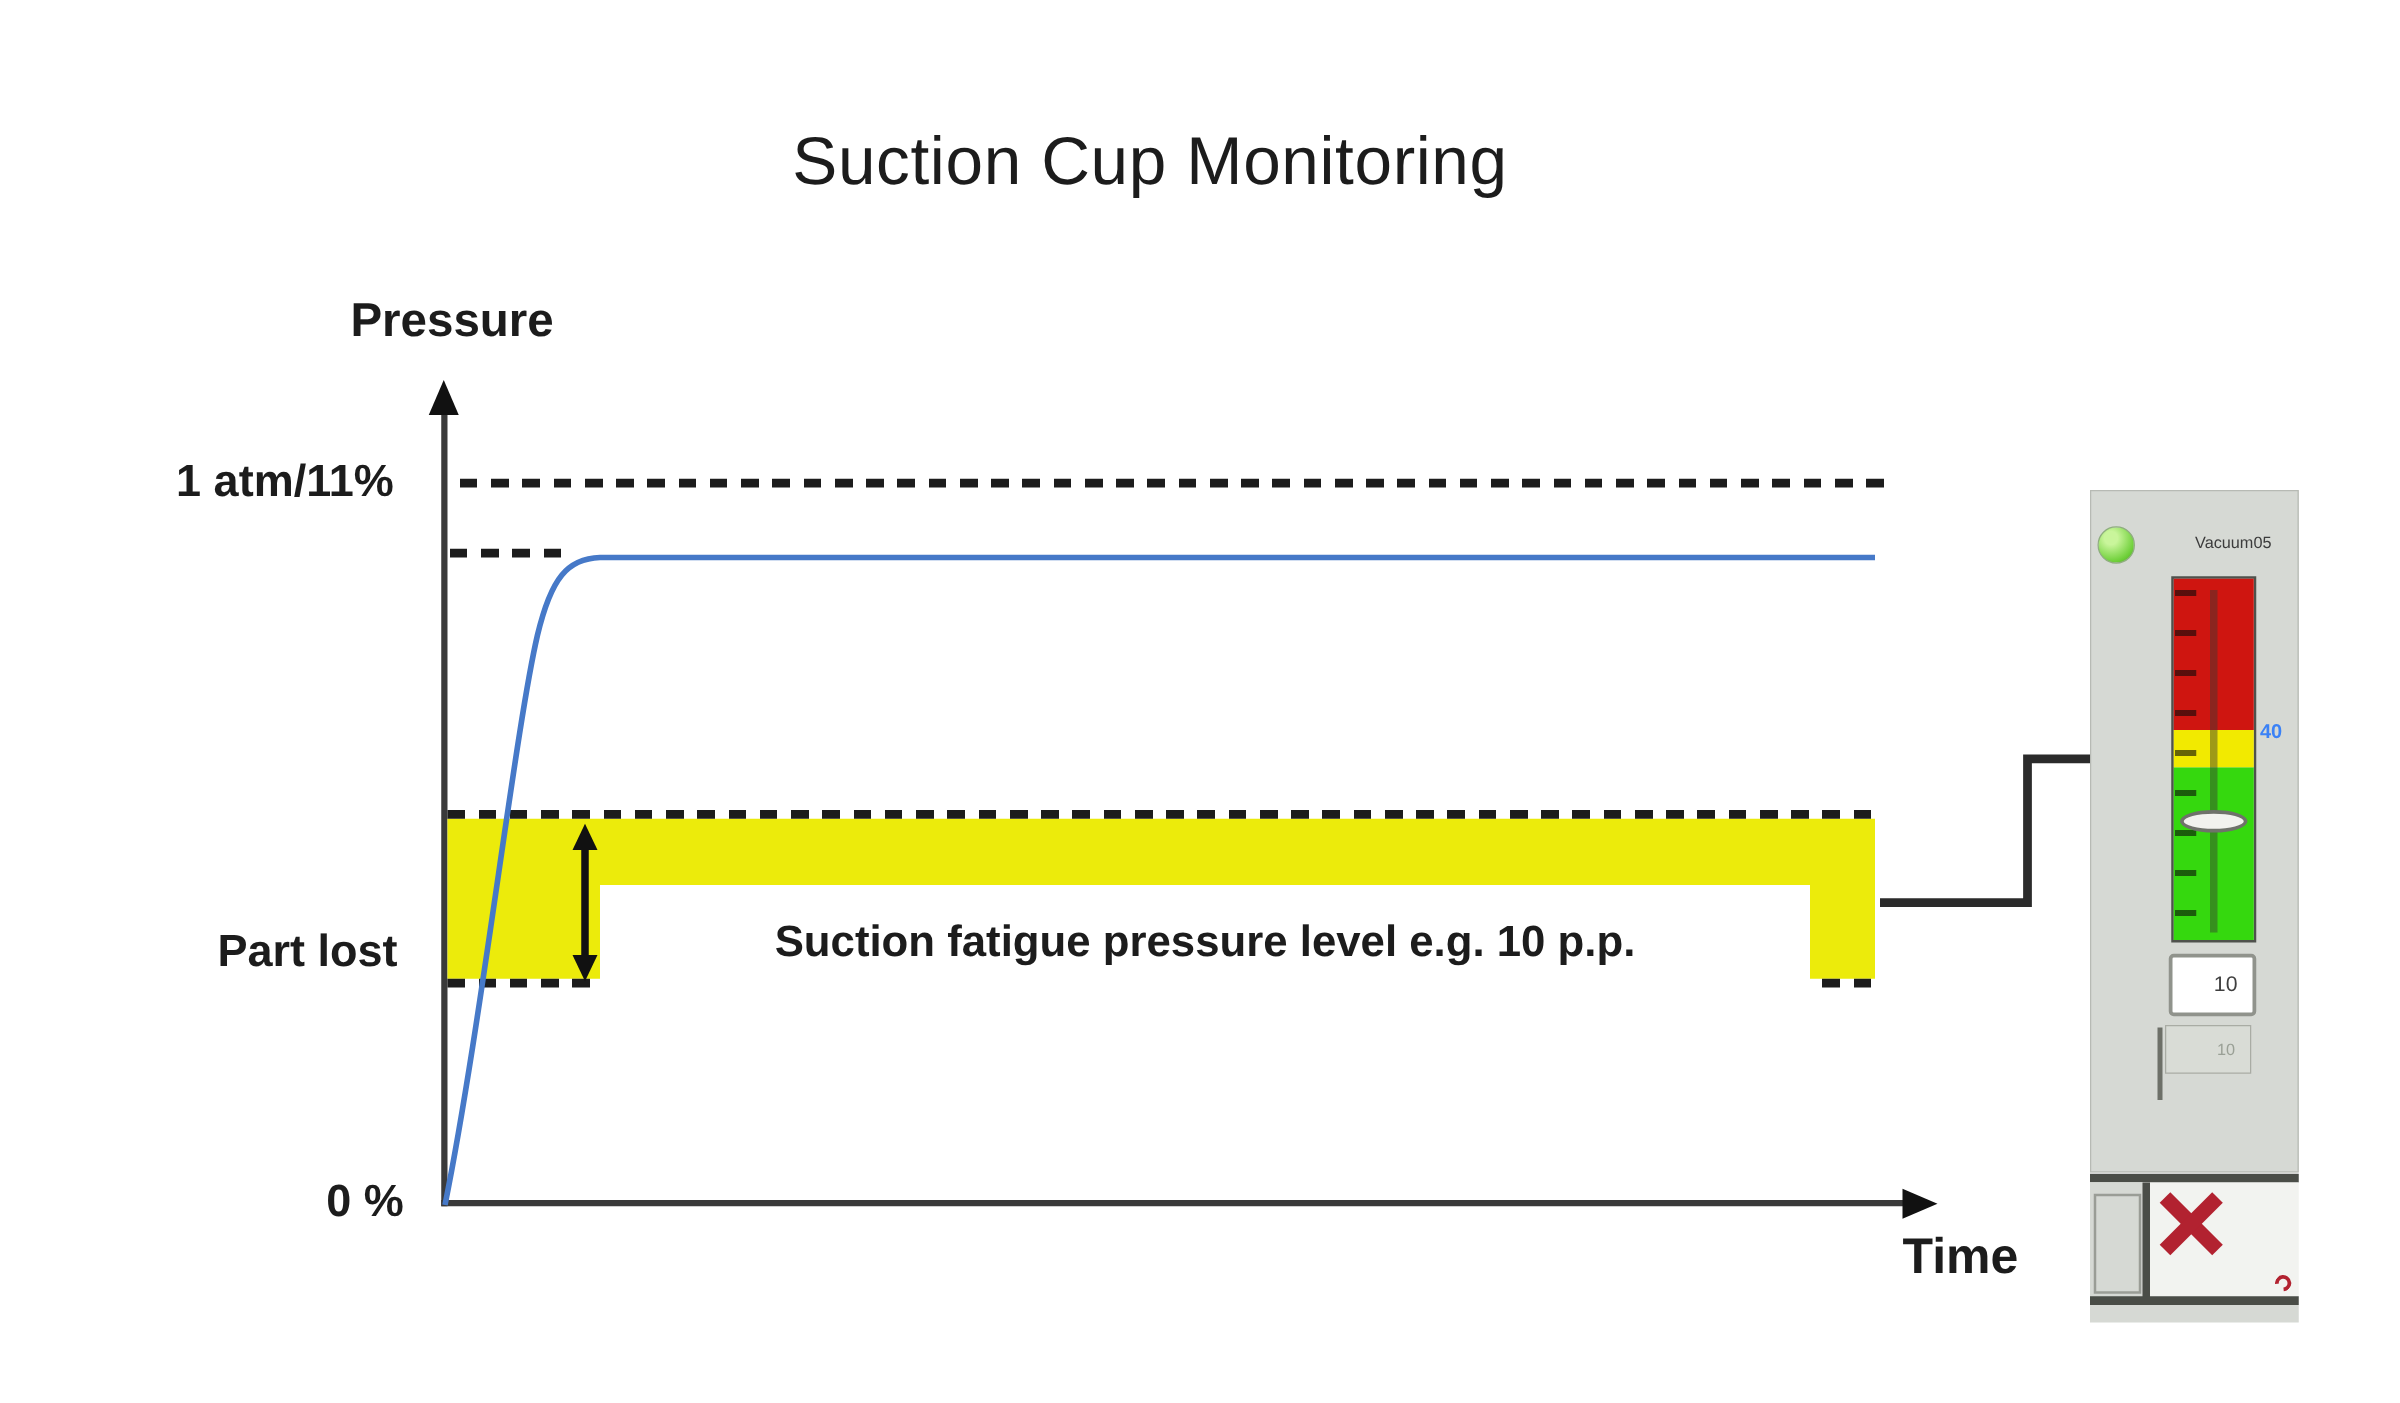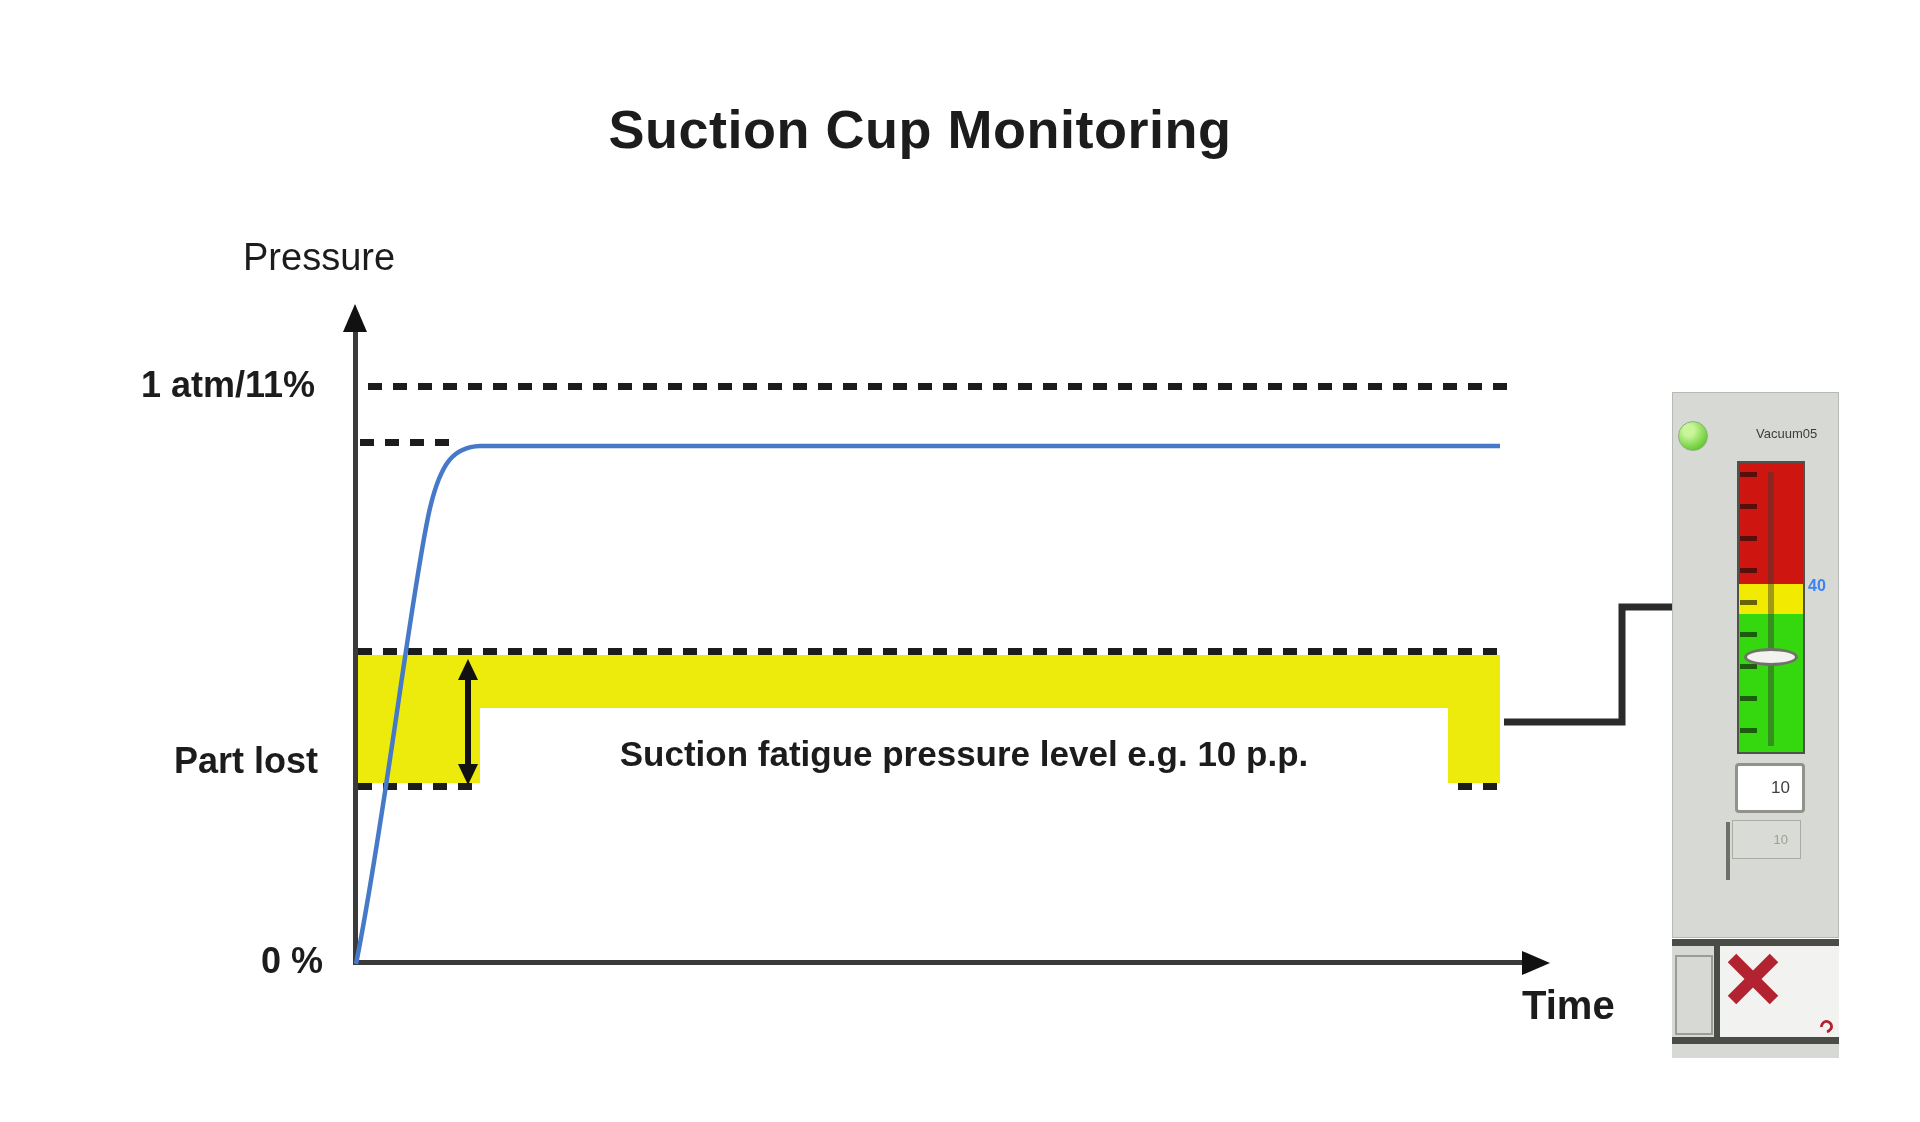--- a/index.html
+++ b/index.html
@@ -4,23 +4,23 @@
 <style>
   html,body{margin:0;padding:0;background:#fff;}
   .stage{
     position:relative;width:1920px;height:1122px;background:#ffffff;
     font-family:"Liberation Sans",sans-serif;color:var(--ink,#1c1c1c);
     overflow:hidden;
   }
   .abs{position:absolute;}
   .title{
     left:420px;top:98px;width:1000px;text-align:center;
-    font-size:54px;font-weight:bold;letter-spacing:0.5px;
+    font-size:54px;font-weight:normal;letter-spacing:0.5px;
   }
-  .y-axis-label{left:243px;top:236px;width:200px;text-align:left;font-size:38px;font-weight:normal;}
+  .y-axis-label{left:243px;top:236px;width:200px;text-align:right;font-size:38px;font-weight:bold;}
   .x-axis-label{left:1522px;top:983px;width:140px;font-size:40px;font-weight:bold;}
   .tick-label{font-size:36px;font-weight:bold;text-align:right;}
   .tick-atm{left:58px;top:364px;width:257px;}
   .tick-partlost{left:118px;top:740px;width:200px;}
   .tick-zero{left:200px;top:940px;width:123px;}
 
   .axis-line-y{left:353px;top:326px;width:5px;height:639px;background:#3a3a3a;}
   .axis-line-x{left:353px;top:960px;width:1172px;height:5px;background:#3a3a3a;}
   .arrowhead-up{left:343px;top:304px;width:0;height:0;
     border-left:12px solid transparent;border-right:12px solid transparent;

